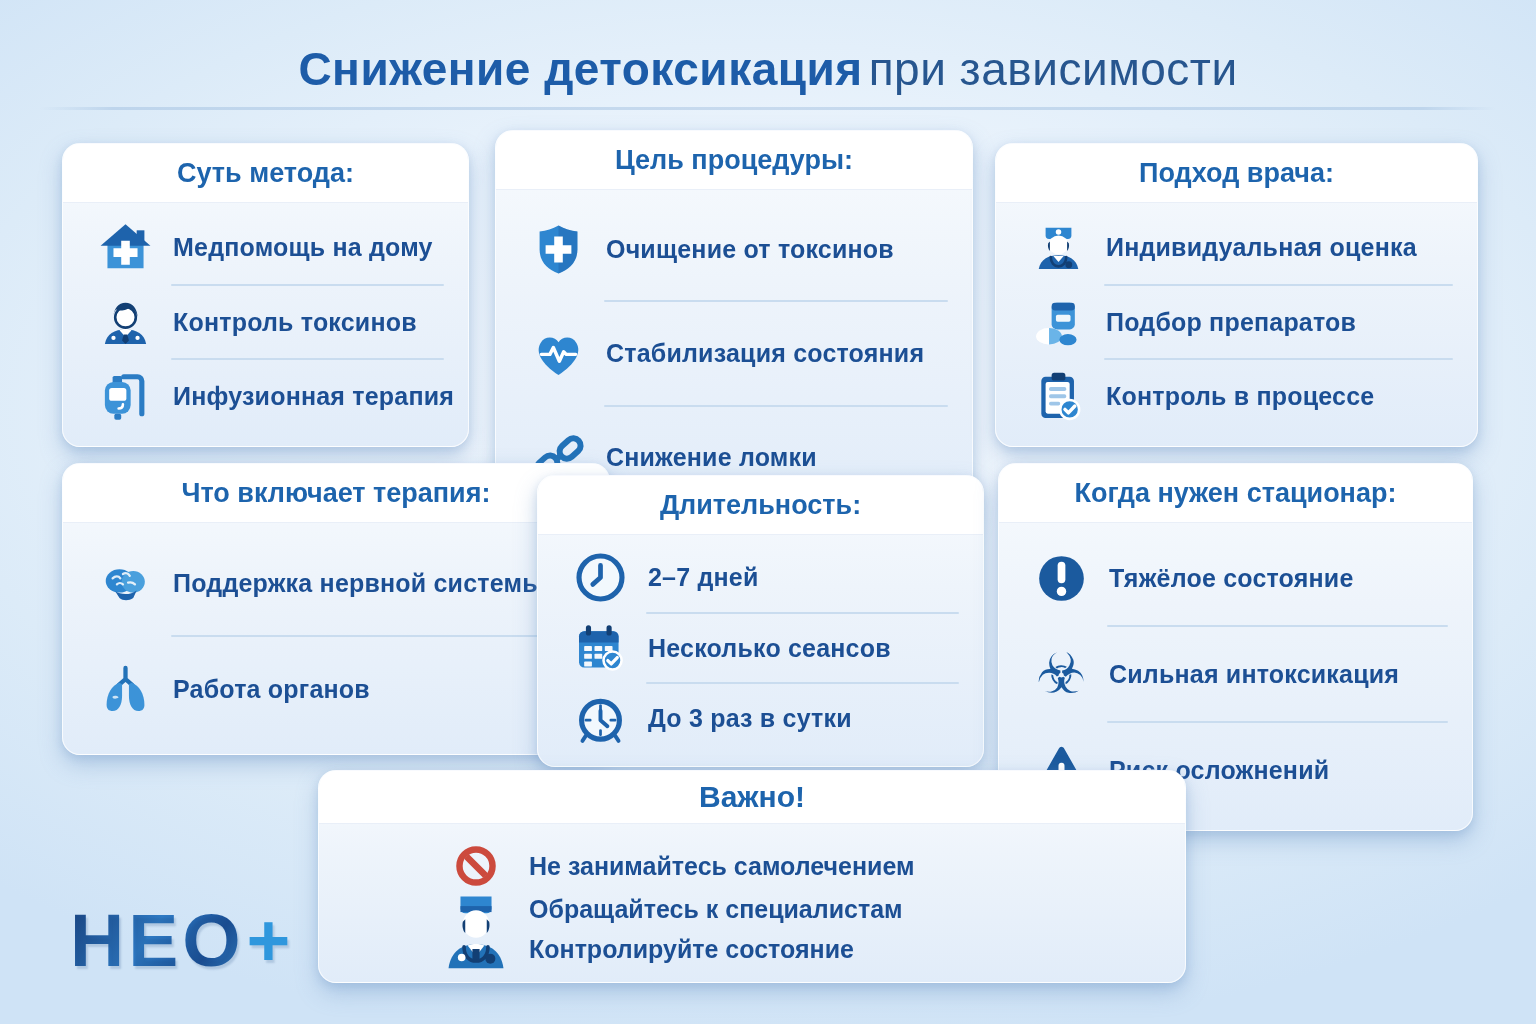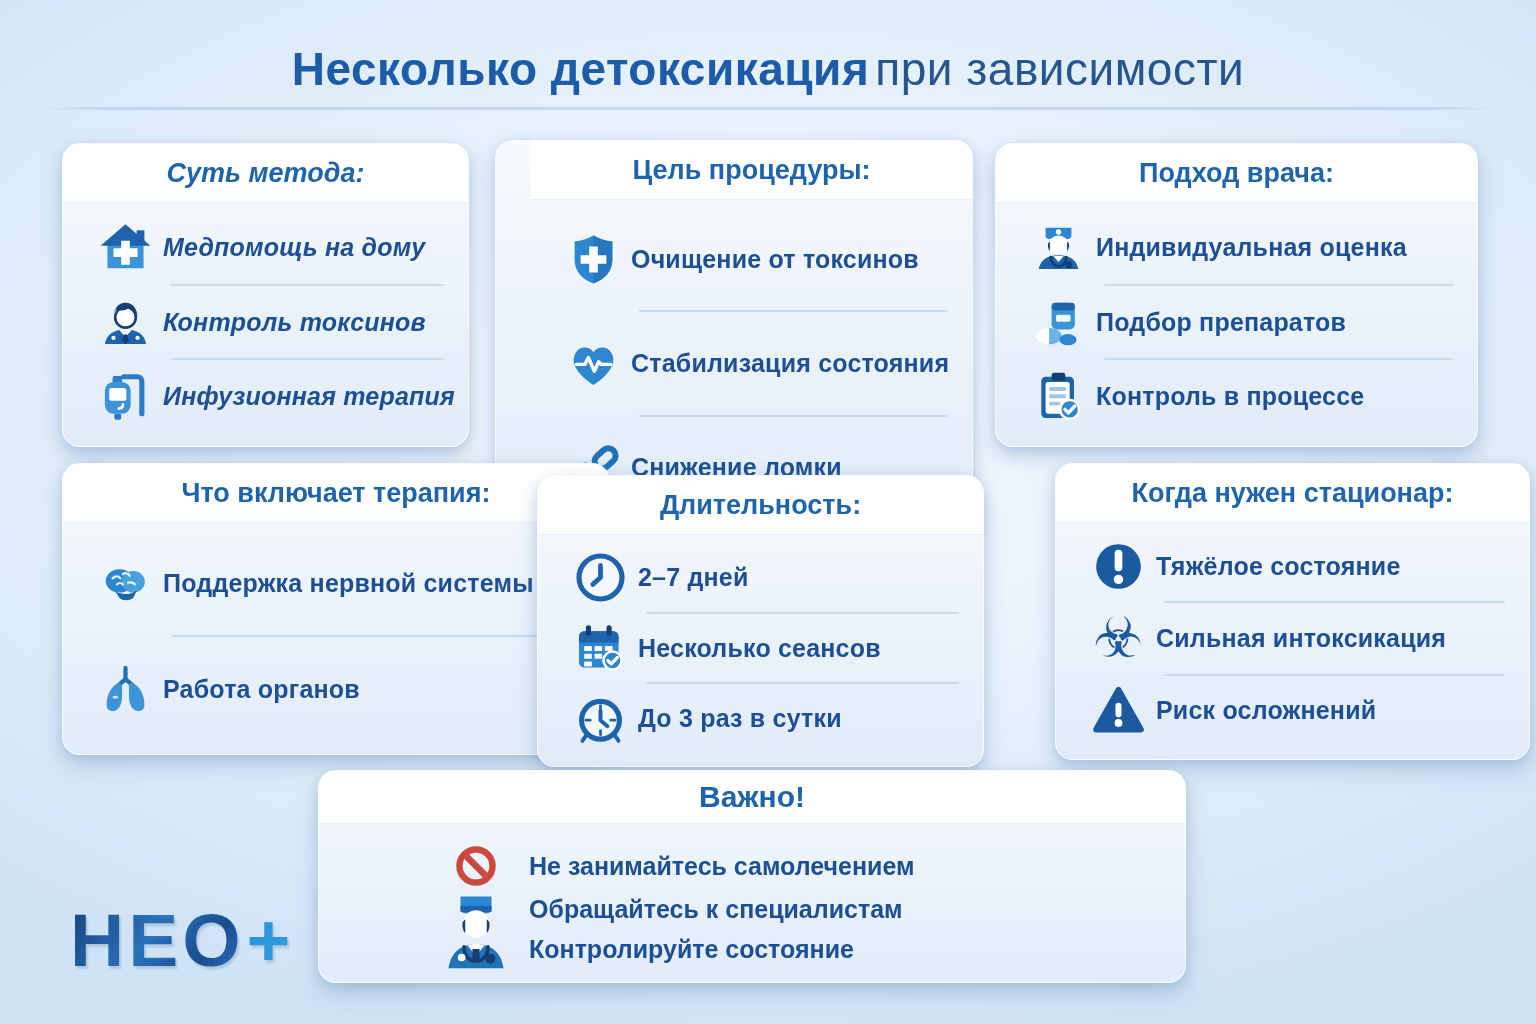--- a/index.html
+++ b/index.html
@@ -35,21 +35,21 @@
   .card-header {
     height:58px; background:#ffffff;
     display:flex; align-items:center; justify-content:center;
     font-weight:700; font-size:27px; color:#1d64ad;
     box-shadow:0 1px 0 #e9eff8;
   }
   .card-body {
     display:flex; flex-direction:column;
     height:calc(100% - 58px); padding:8px 22px 12px 32px;
   }
-  .item { flex:1; display:flex; align-items:center; gap:8px; position:relative; }
+  .item { flex:1; display:flex; align-items:center; gap:18px; position:relative; }
   .item + .item::before {
     content:""; position:absolute; top:-1px; left:76px; right:2px; height:2px;
     background:#c9dcef; border-radius:2px;
   }
   .ic { width:60px; min-width:60px; height:60px; display:flex; align-items:center; justify-content:center; }
   .ic svg { width:55px; height:55px; display:block; }
   .label { font-size:25px; font-weight:600; color:#1c4f94; letter-spacing:.2px; white-space:nowrap; }
   .bio-glyph {
     font-family:"DejaVu Sans",sans-serif; font-size:56px; line-height:56px;
     color:#1b5a9e; font-weight:700;
@@ -74,25 +74,25 @@
   .logo-neo  { color:#2161ad; background:linear-gradient(125deg,#173f7c 0%,#2e7ac4 45%,#1a4e94 75%,#3587ce 100%);
                -webkit-background-clip:text; background-clip:text; -webkit-text-fill-color:transparent; }
   .logo-plus { color:#2f97dd; margin-left:2px; font-weight:700; }
 </style>
 </head>
 <body>
 
 <div class="stage">
 
   <div class="title">
-    <span class="t-bold">Несколько детоксикация</span><span class="t-reg">при зависимости</span>
+    <span class="t-bold">Снижение детоксикация</span><span class="t-reg">при зависимости</span>
   </div>
   <div class="title-rule"></div>
 
-  <div class="card" style="left:62px;top:143px;width:407px;height:304px;font-style:italic;">
+  <div class="card" style="left:62px;top:143px;width:407px;height:304px;">
     <div class="card-header">Суть метода:</div>
     <div class="card-body">
       <div class="item">
         <span class="ic">
           <svg viewBox="0 0 64 64">
               <rect x="45" y="12" width="9" height="14" fill="#1e63ac"></rect>
               <path fill="#3c93d8" d="M11 29h42v27H11z"></path>
               <path fill="#1e63ac" d="M32 5 3 30h58z"></path>
               <path fill="#fff" d="M27 24h10v9h9v10h-9v9H27v-9h-9V33h9z"></path>
             </svg>
@@ -122,21 +122,21 @@
               <rect x="13" y="22" width="20" height="15" rx="3" fill="#fff"></rect>
               <path fill="none" stroke="#fff" stroke-width="3" stroke-linecap="round" d="M29 41c0 3-2 5-5 5"></path>
               <rect x="19" y="52" width="8" height="7" rx="2" fill="#2b7cc4"></rect>
             </svg>
         </span>
         <span class="label">Инфузионная терапия</span>
       </div>
     </div>
   </div>
 
-  <div class="card" style="left:495px;top:140px;width:478px;height:393px;padding-left:35px;">
+  <div class="card" style="left:495px;top:130px;width:478px;height:393px;">
     <div class="card-header">Цель процедуры:</div>
     <div class="card-body">
       <div class="item">
         <span class="ic">
           <svg viewBox="0 0 64 64">
               <path fill="#2e86d0" d="M32 4c7 4 14 6 22 7v21c0 14-9 23-22 28C19 55 10 46 10 32V11c8-1 15-3 22-7z"></path>
               <path fill="#1e63ac" opacity=".45" d="M32 4c7 4 14 6 22 7v21c0 14-9 23-22 28z"></path>
               <path fill="#fff" d="M27 17h10v10h10v10H37v10H27V37H17V27h10z"></path>
             </svg>
         </span>
@@ -291,21 +291,21 @@
               </g>
               <path d="M32 23v11l8 7" fill="none" stroke="#1e63ac" stroke-width="4.6" stroke-linecap="round" stroke-linejoin="round"></path>
               <path d="M15 52l-4 6M49 52l4 6" stroke="#1e63ac" stroke-width="4.5" stroke-linecap="round"></path>
             </svg>
         </span>
         <span class="label">До 3 раз в сутки</span>
       </div>
     </div>
   </div>
 
-  <div class="card" style="left:1055px;top:463px;width:475px;height:297px;">
+  <div class="card" style="left:998px;top:463px;width:475px;height:368px;">
     <div class="card-header">Когда нужен стационар:</div>
     <div class="card-body">
       <div class="item">
         <span class="ic">
           <svg viewBox="0 0 64 64">
               <circle cx="32" cy="32" r="26" fill="#1b5a9e"></circle>
               <rect x="27.5" y="12.5" width="9" height="25" rx="4.5" fill="#fff"></rect>
               <circle cx="32" cy="47" r="5.5" fill="#fff"></circle>
             </svg>
         </span>

